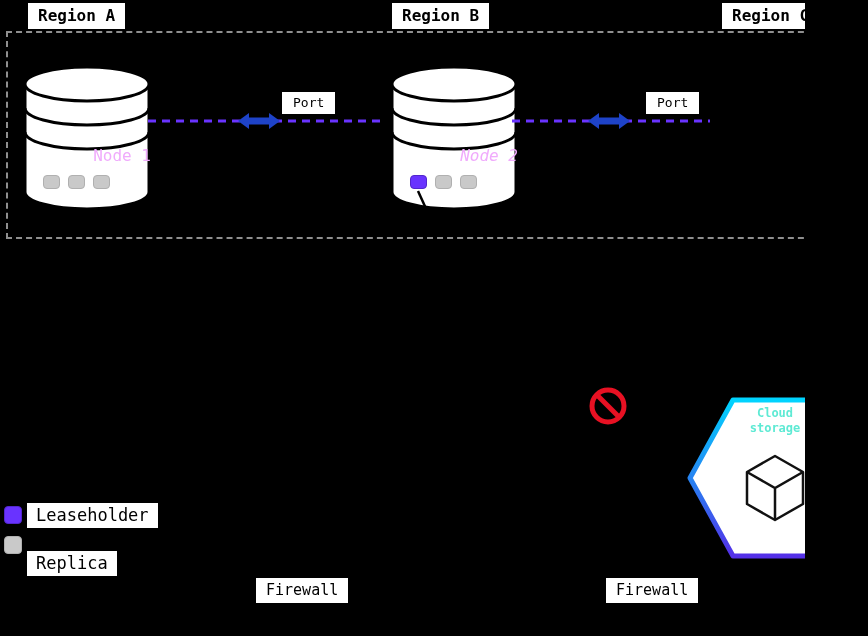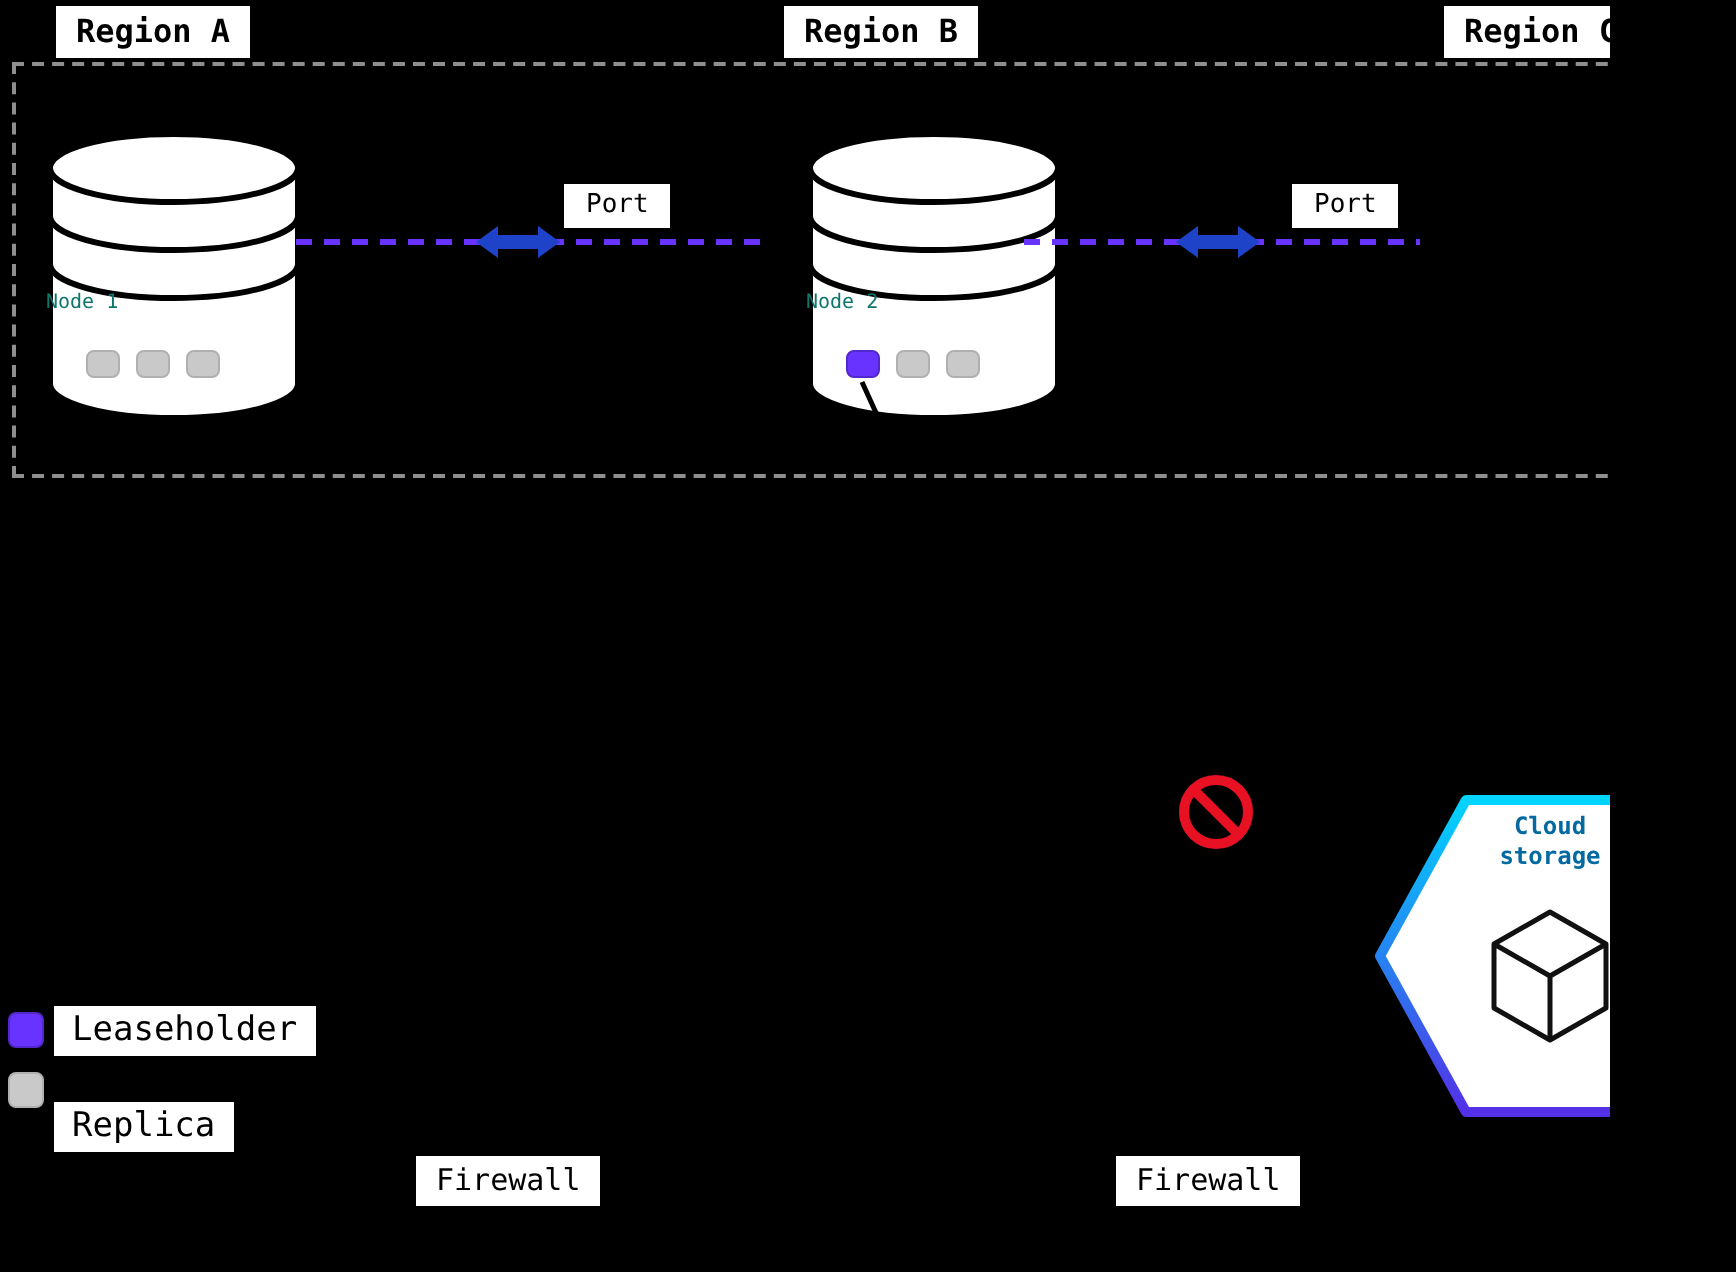--- a/index.html
+++ b/index.html
@@ -16,36 +16,36 @@
     position: absolute;
     background: #fff;
     color: #000;
     padding: 3px 10px;
     font-size: 17px;
     white-space: nowrap;
     line-height: 1.25;
   }
   .region-label { font-weight: bold; font-size: 16px; }
   .port-label { font-size: 13px; padding: 3px 11px; margin-left: 16px; }
-  .firewall-label { font-size: 15px; }
+  .firewall-label { font-size: 15px; margin-left: 48px; }
   .cluster-box {
     position: absolute;
     left: 6px; top: 31px;
     width: 848px; height: 208px;
     border: 2px dashed #8f8f8f;
   }
   .node { position: absolute; width: 128px; height: 150px; }
   .node svg { position: absolute; left: 0; top: 0; }
   .node-label {
     position: absolute;
     top: 82px; left: 0;
     width: 128px;
-    text-align: left;
-    font-size: 10px;
-    color: #0f766e;
+    text-align: right;
+    font-size: 16px;
+    color: #f0abfc;
   }
   .ranges {
     position: absolute;
     top: 111px; left: 20px;
     display: flex;
     gap: 8px;
   }
   .range-sq {
     display: block;
     width: 17px; height: 14px;
@@ -56,21 +56,21 @@
   .conn { position: absolute; }
   .no-symbol { position: absolute; left: 588px; top: 386px; }
   .hex { position: absolute; left: 686px; top: 392px; }
   .cloud-label {
     position: absolute;
     left: 740px; top: 406px;
     width: 70px;
     text-align: center;
     font-size: 12px;
     font-weight: bold;
-    color: #0369a1;
+    color: #5eead4;
     line-height: 1.25;
   }
   .legend-sq {
     position: absolute;
     display: block;
     width: 18px; height: 18px;
     border-radius: 4px;
   }
   .legend-sq.leaseholder { background: #6933ff; border: 1px solid #5227cc; }
   .legend-sq.replica { background: #c9c9c9; border: 1px solid #b0b0b0; }
@@ -94,21 +94,21 @@
       <path d="M2,68 A62,17 0 0 0 126,68" fill="none" stroke="#000000" stroke-width="3"></path>
     </svg>
     <div class="node-label">Node 1</div>
     <div class="ranges">
         <span class="range-sq replica"></span>
         <span class="range-sq replica"></span>
         <span class="range-sq replica"></span>
       </div>
   </div>
 
-  <div class="node" style="left:403px; top:64px;">
+  <div class="node" style="left:390px; top:64px;font-style:italic;">
     <svg width="128" height="150" viewBox="0 0 128 150">
       <path d="M2,20 A62,17 0 0 1 126,20 L126,128 A62,17 0 0 1 2,128 Z" fill="#ffffff" stroke="#000000" stroke-width="3"></path>
       <ellipse cx="64" cy="20" rx="62" ry="17" fill="#ffffff" stroke="#000000" stroke-width="3"></ellipse>
       <path d="M2,44 A62,17 0 0 0 126,44" fill="none" stroke="#000000" stroke-width="3"></path>
       <path d="M2,68 A62,17 0 0 0 126,68" fill="none" stroke="#000000" stroke-width="3"></path>
       <path d="M28,127 L38,149" fill="none" stroke="#000000" stroke-width="2.5"></path>
     </svg>
     <div class="node-label">Node 2</div>
     <div class="ranges">
         <span class="range-sq leaseholder"></span>

